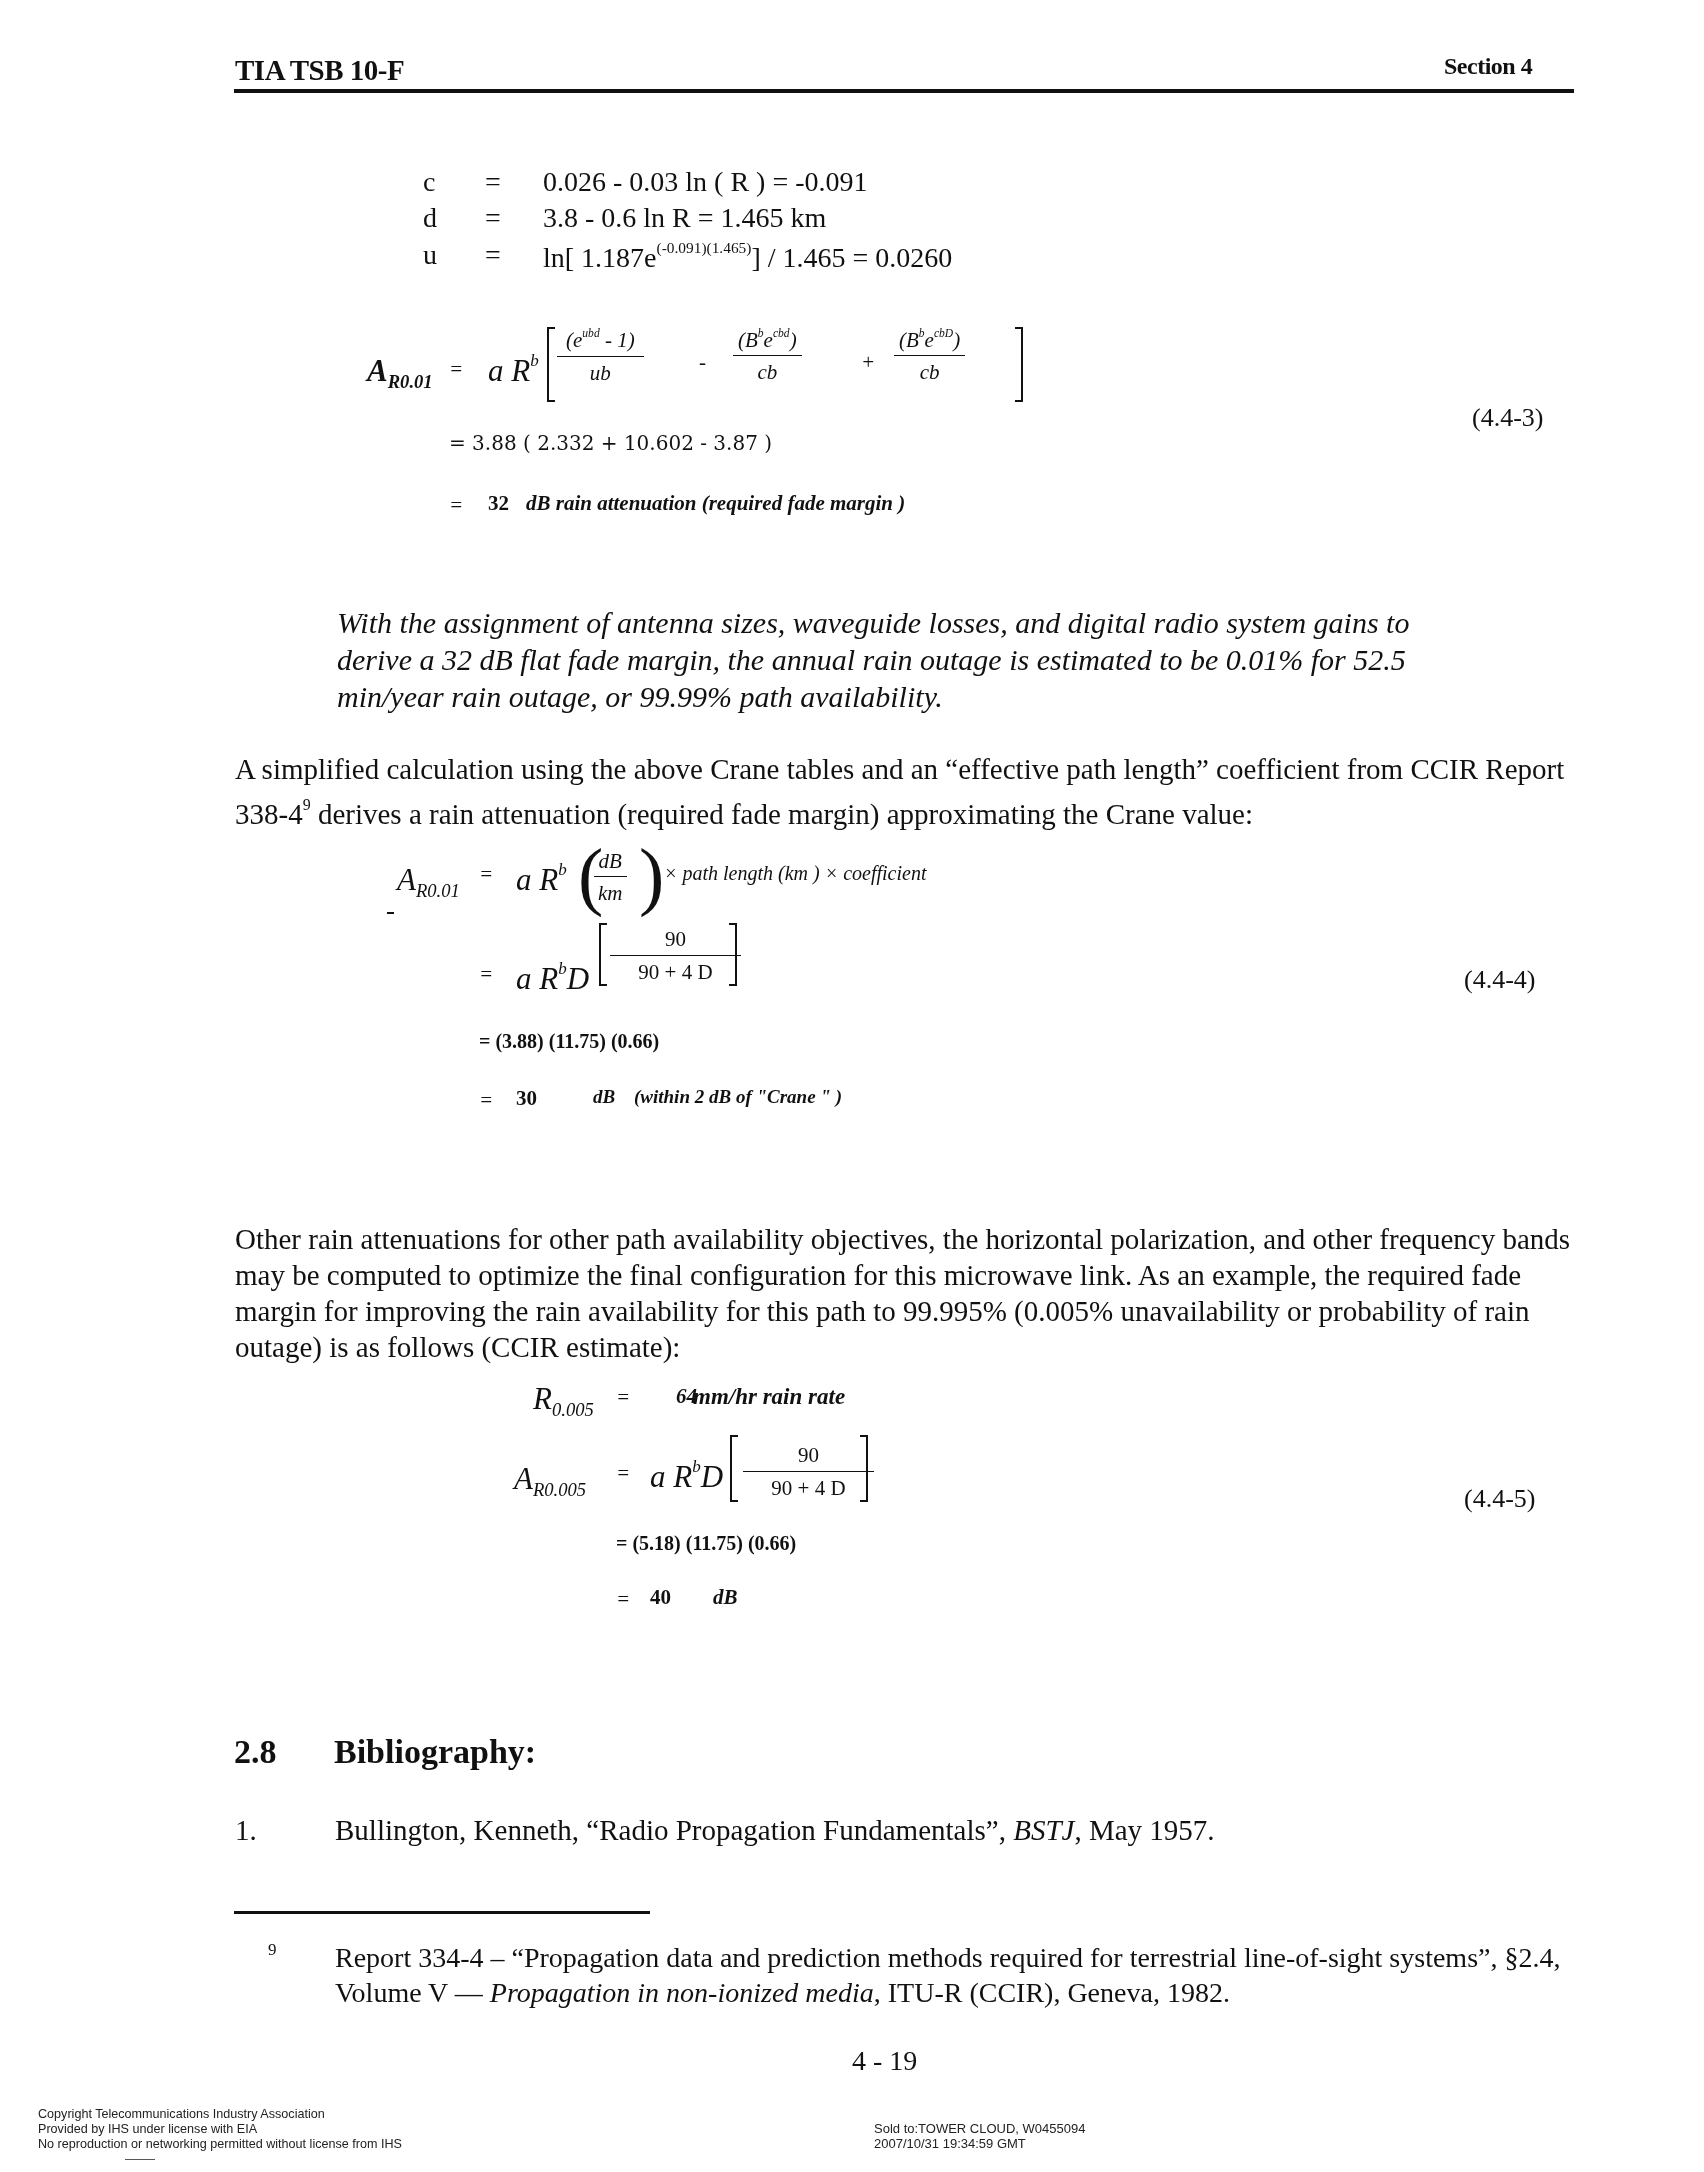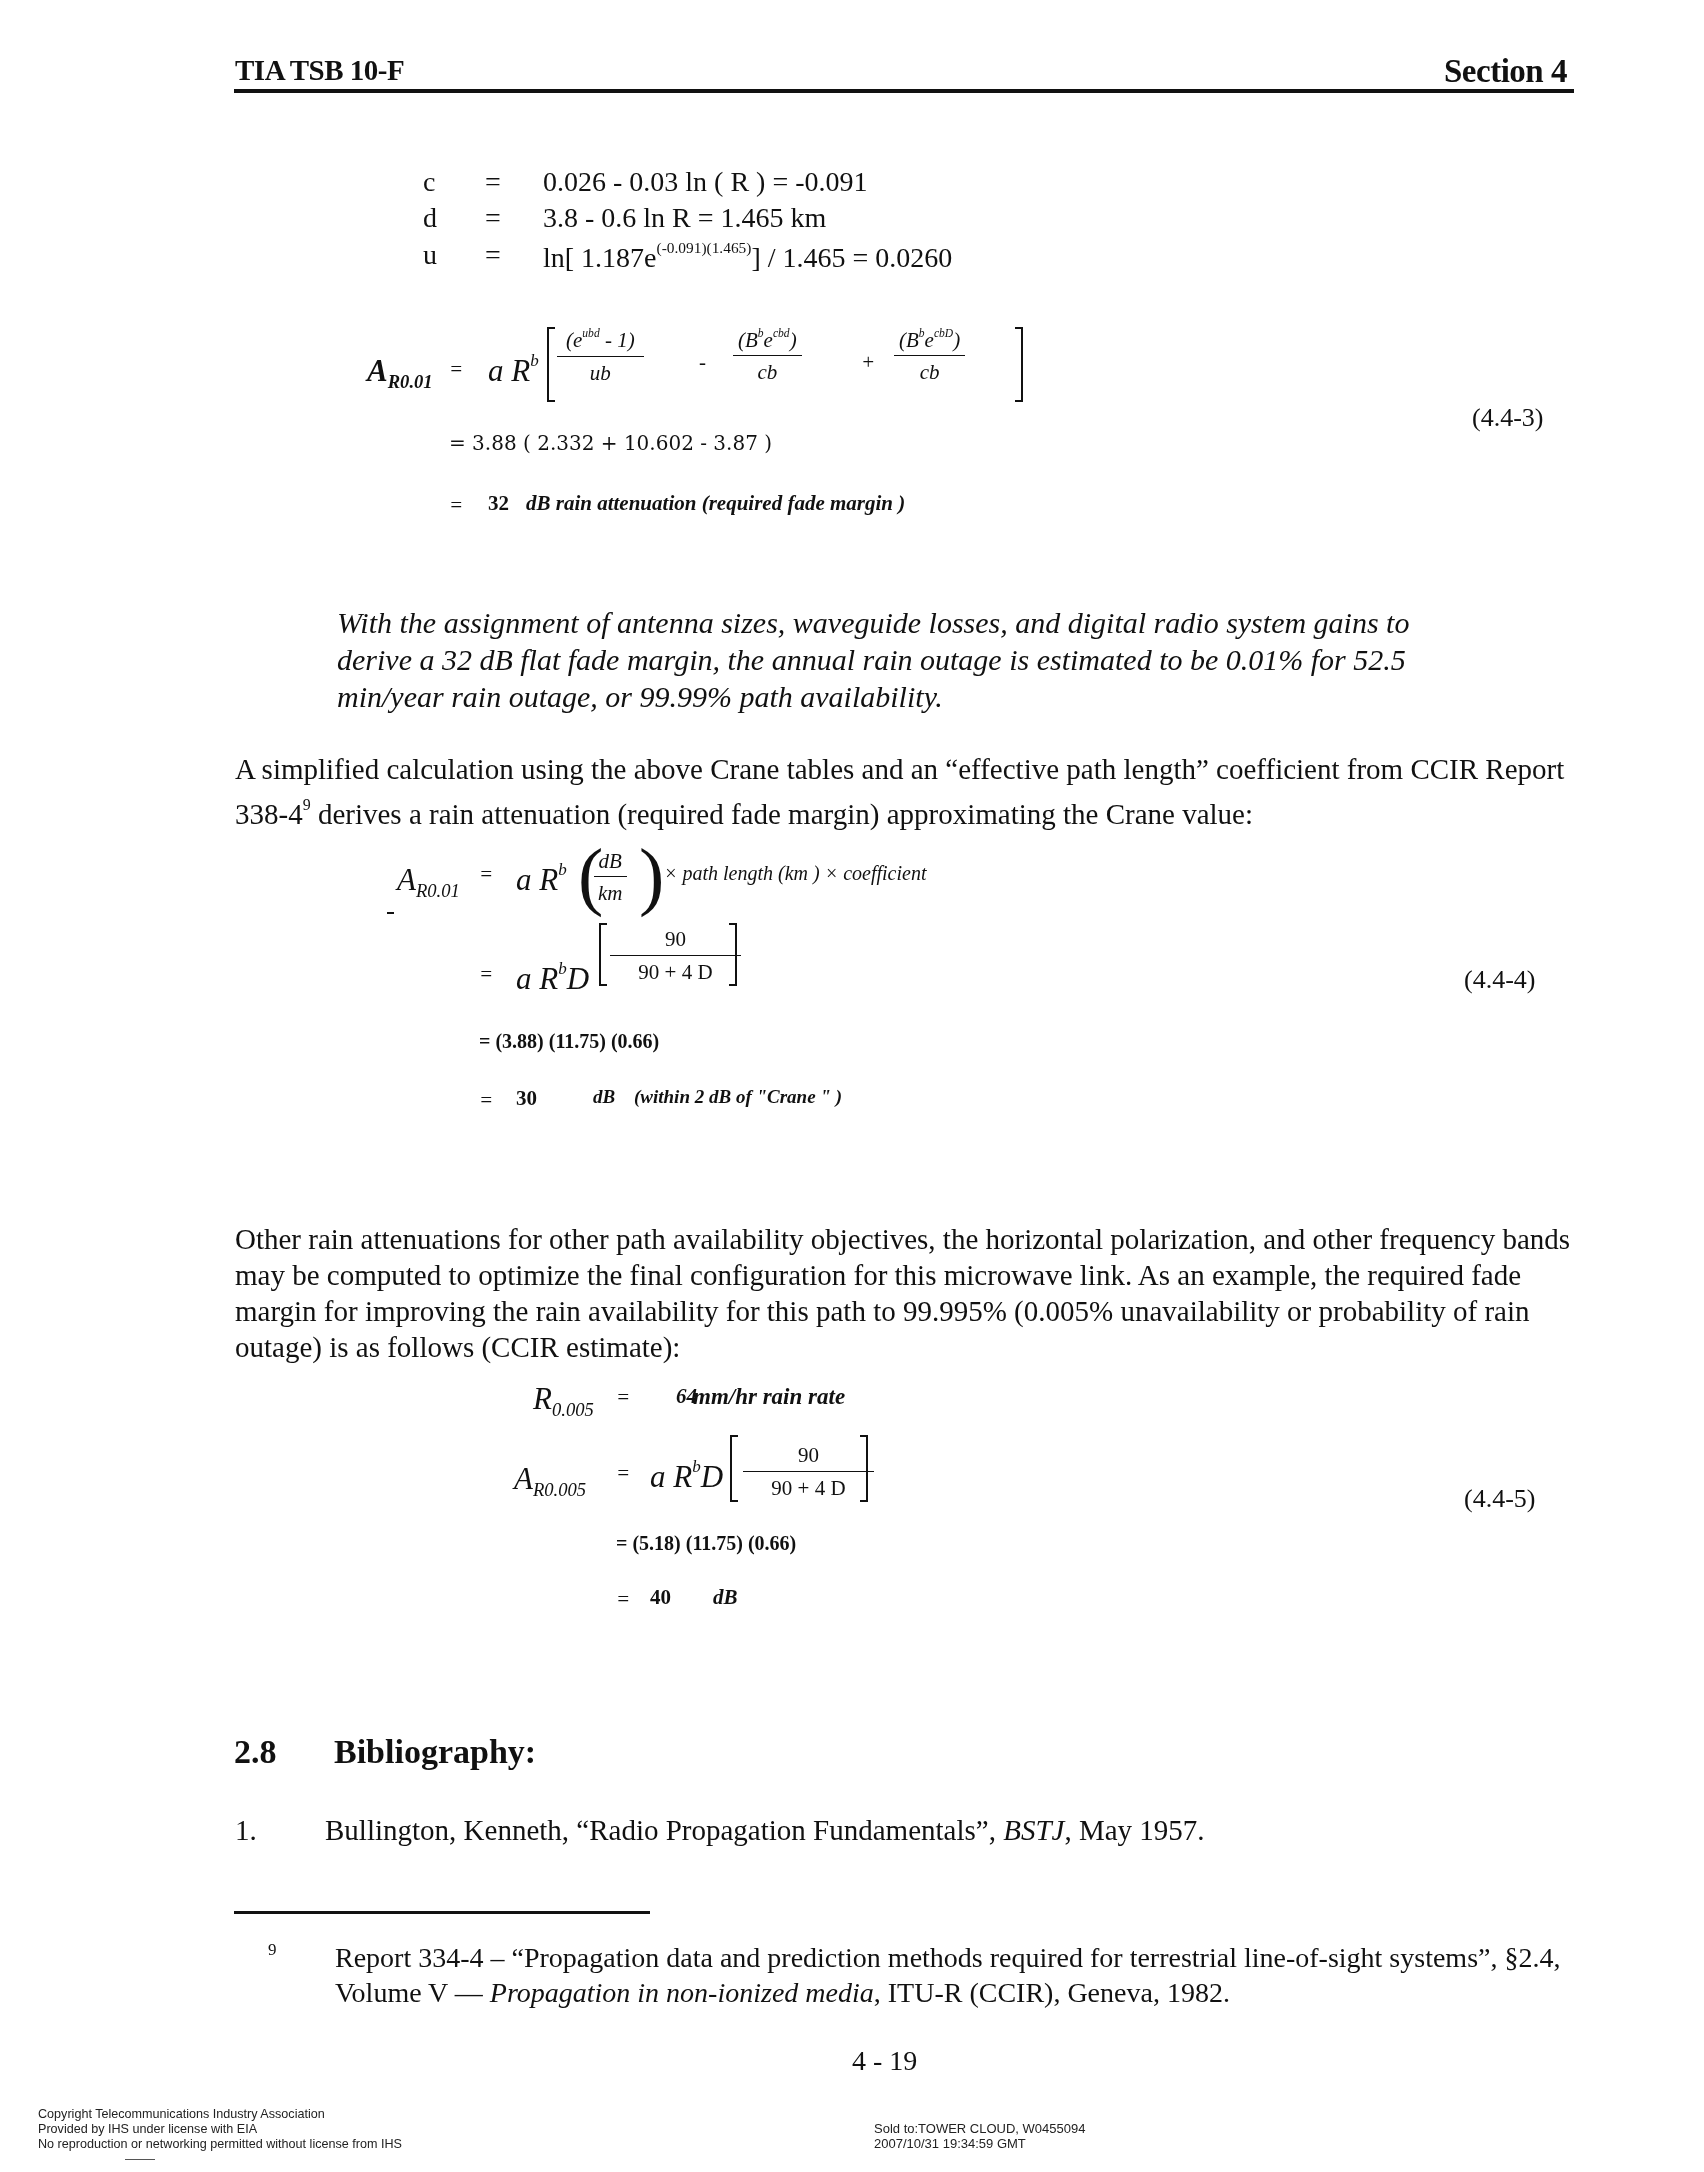--- a/index.html
+++ b/index.html
@@ -1,19 +1,19 @@
 <!DOCTYPE html>
 <html style="font-size:8px"><head>
 <meta charset="utf-8">
 <style>
   html, body { margin:0; padding:0; background:#ffffff; }
   body { width:1704px; height:2172px; position:relative; overflow:hidden; color:#111; font-family:"Liberation Serif","DejaVu Serif",serif; }
   .abs { position:absolute; white-space:nowrap; }
   .hdr { font-size:29px; font-weight:bold; letter-spacing:-0.5px; }
-  .hdr-r { font-weight:normal; font-size:33px; }
+  .hdr-r { font-weight:normal; font-size:24px; }
   .hdr-rule { position:absolute; left:234px; top:89px; width:1340px; height:3.5px; background:#111; }
   .mono { font-size:28px; }
   .eq-sym { font-size:31px; font-style:italic; }
   .eq-small { font-size:21px; font-style:italic; }
   .it { font-style:italic; }
   .body-text { font-size:29px; line-height:36px; white-space:normal; }
   .frac { display:inline-flex; flex-direction:column; align-items:center; vertical-align:middle; }
   .frac .num { padding:0 5px 2px; border-bottom:1.5px solid #111; }
   .frac .den { padding:4px 5px 0; }
   .bl { position:absolute; width:6px; border-left:2px solid #111; border-top:2px solid #111; border-bottom:2px solid #111; }
@@ -134,21 +134,21 @@
   <div class="abs eq-small" style="left:616px; top:1532px; font-style:normal; font-weight:bold; font-size:20px;">=   (5.18) (11.75) (0.66)</div>
   <div class="abs eq-small" style="left:616px; top:1587px;">=</div>
   <div class="abs eq-small" style="left:650px; top:1585px; font-style:normal; font-weight:bold;">40</div>
   <div class="abs eq-small" style="left:713px; top:1585px; font-weight:bold;">dB</div>
 </div>
 
 <div class="abs h2" style="left:234px; top:1733px;">2.8</div>
 <div class="abs h2" style="left:334px; top:1733px;">Bibliography:</div>
 
 <div class="abs" style="left:235px; top:1814px; font-size:29px;">1.</div>
-<div class="abs" style="left:325px; top:1814px; font-size:29px;"><span>Bullington, Kenneth, “Radio Propagation Fundamentals”, </span><span class="it">BSTJ</span><span>, May 1957.</span></div>
+<div class="abs" style="left:335px; top:1814px; font-size:29px;"><span>Bullington, Kenneth, “Radio Propagation Fundamentals”, </span><span class="it">BSTJ</span><span>, May 1957.</span></div>
 
 <div class="footrule"></div>
 <div class="abs" style="left:268px; top:1940px; font-size:17px;">9</div>
 <div class="abs" style="left:335px; top:1942px; font-size:28px;">Report 334-4 – “Propagation data and prediction methods required for terrestrial line-of-sight systems”, §2.4,</div>
 <div class="abs" style="left:335px; top:1977px; font-size:28px;"><span>Volume V — </span><span class="it">Propagation in non-ionized media</span><span>, ITU-R (CCIR), Geneva, 1982.</span></div>
 
 <div class="abs" style="left:852px; top:2045px; font-size:28px;">4 - 19</div>
 
 <div class="abs copy" style="left:38px; top:2107px;">
   <div>Copyright Telecommunications Industry Association</div>

